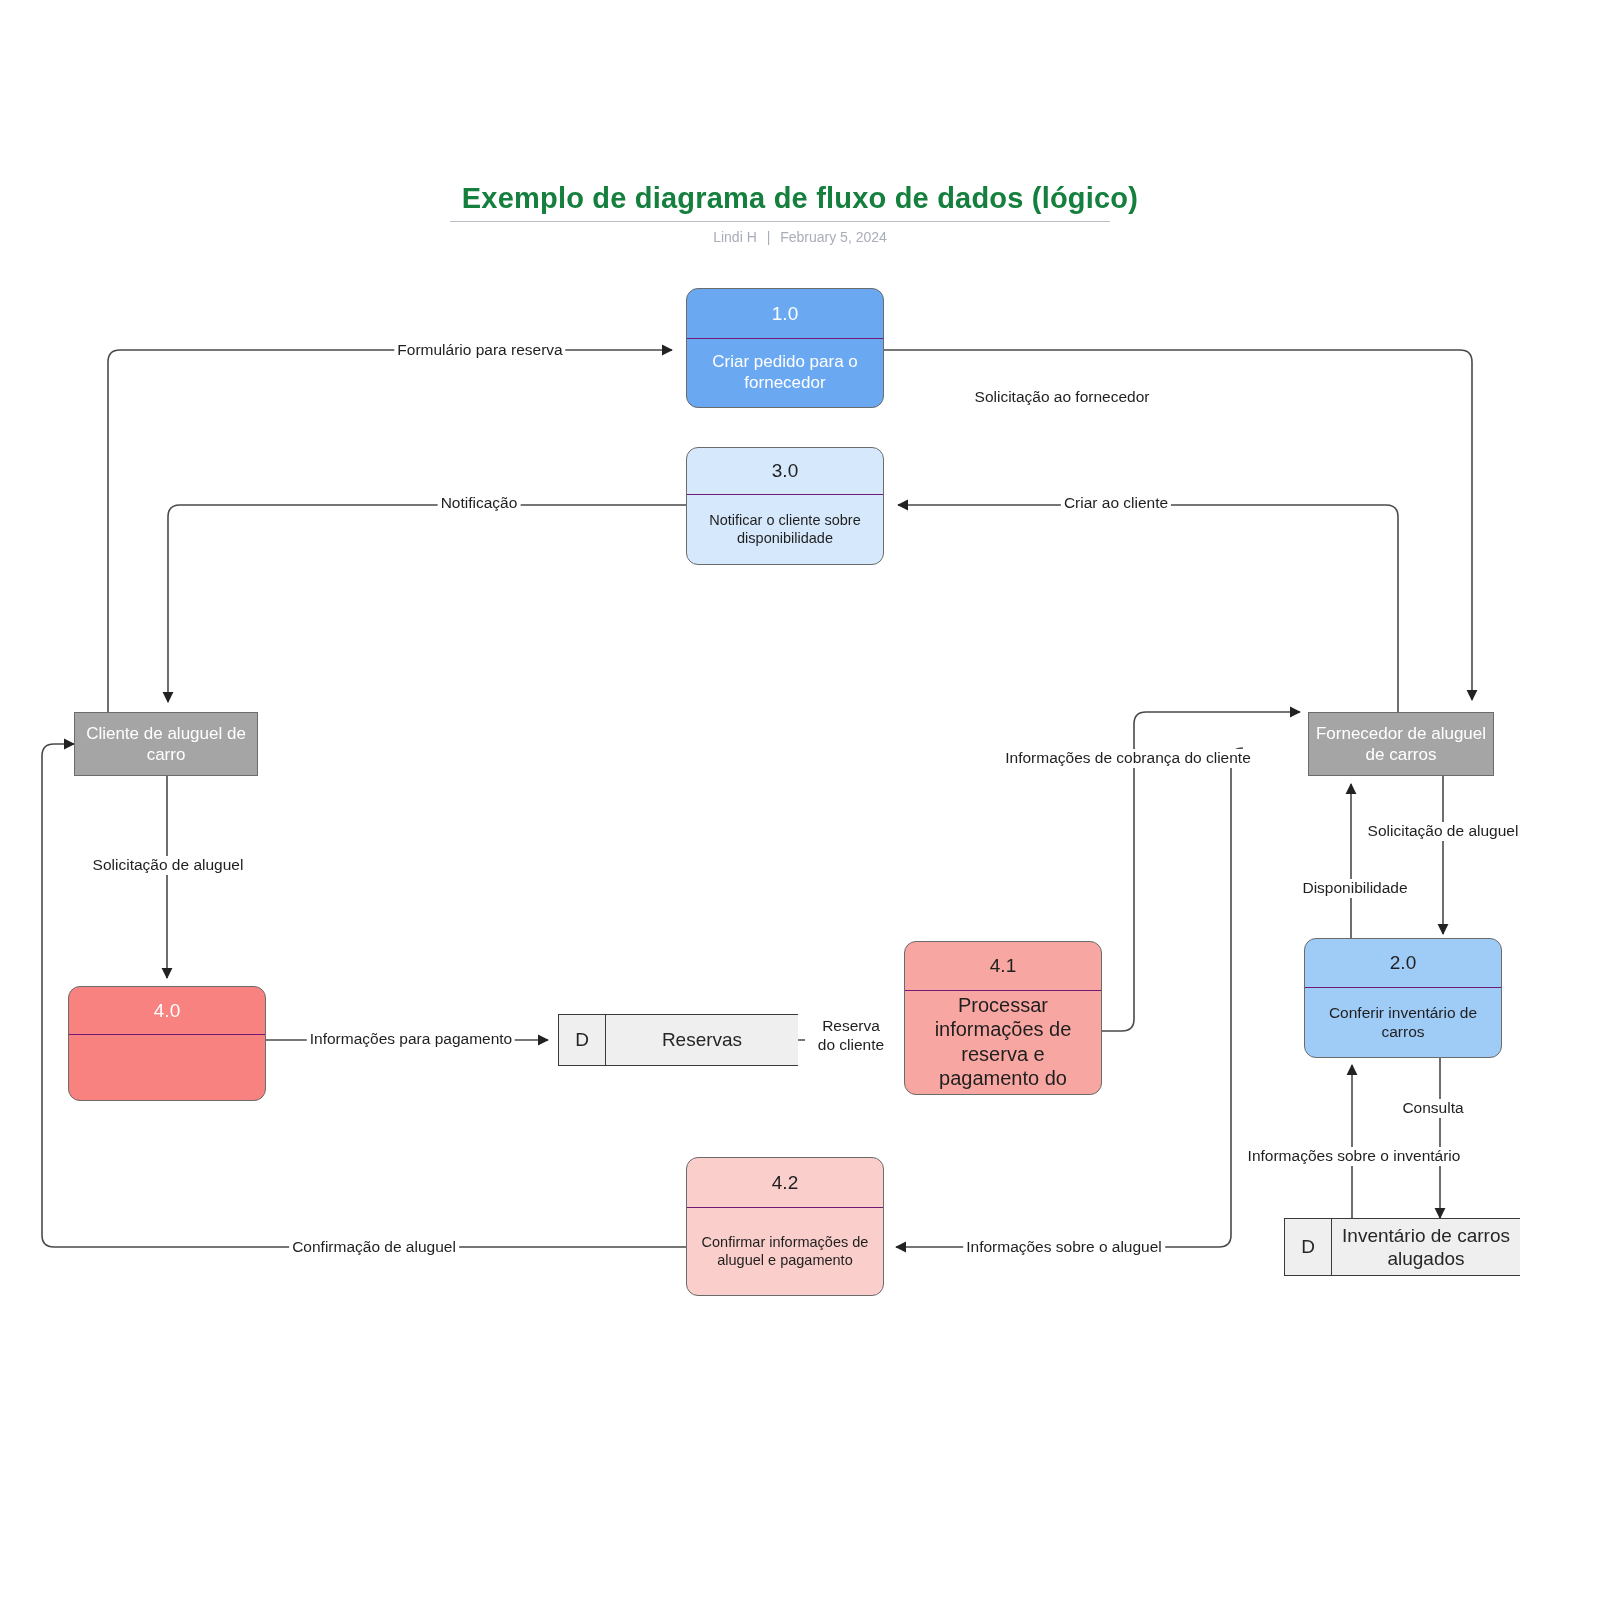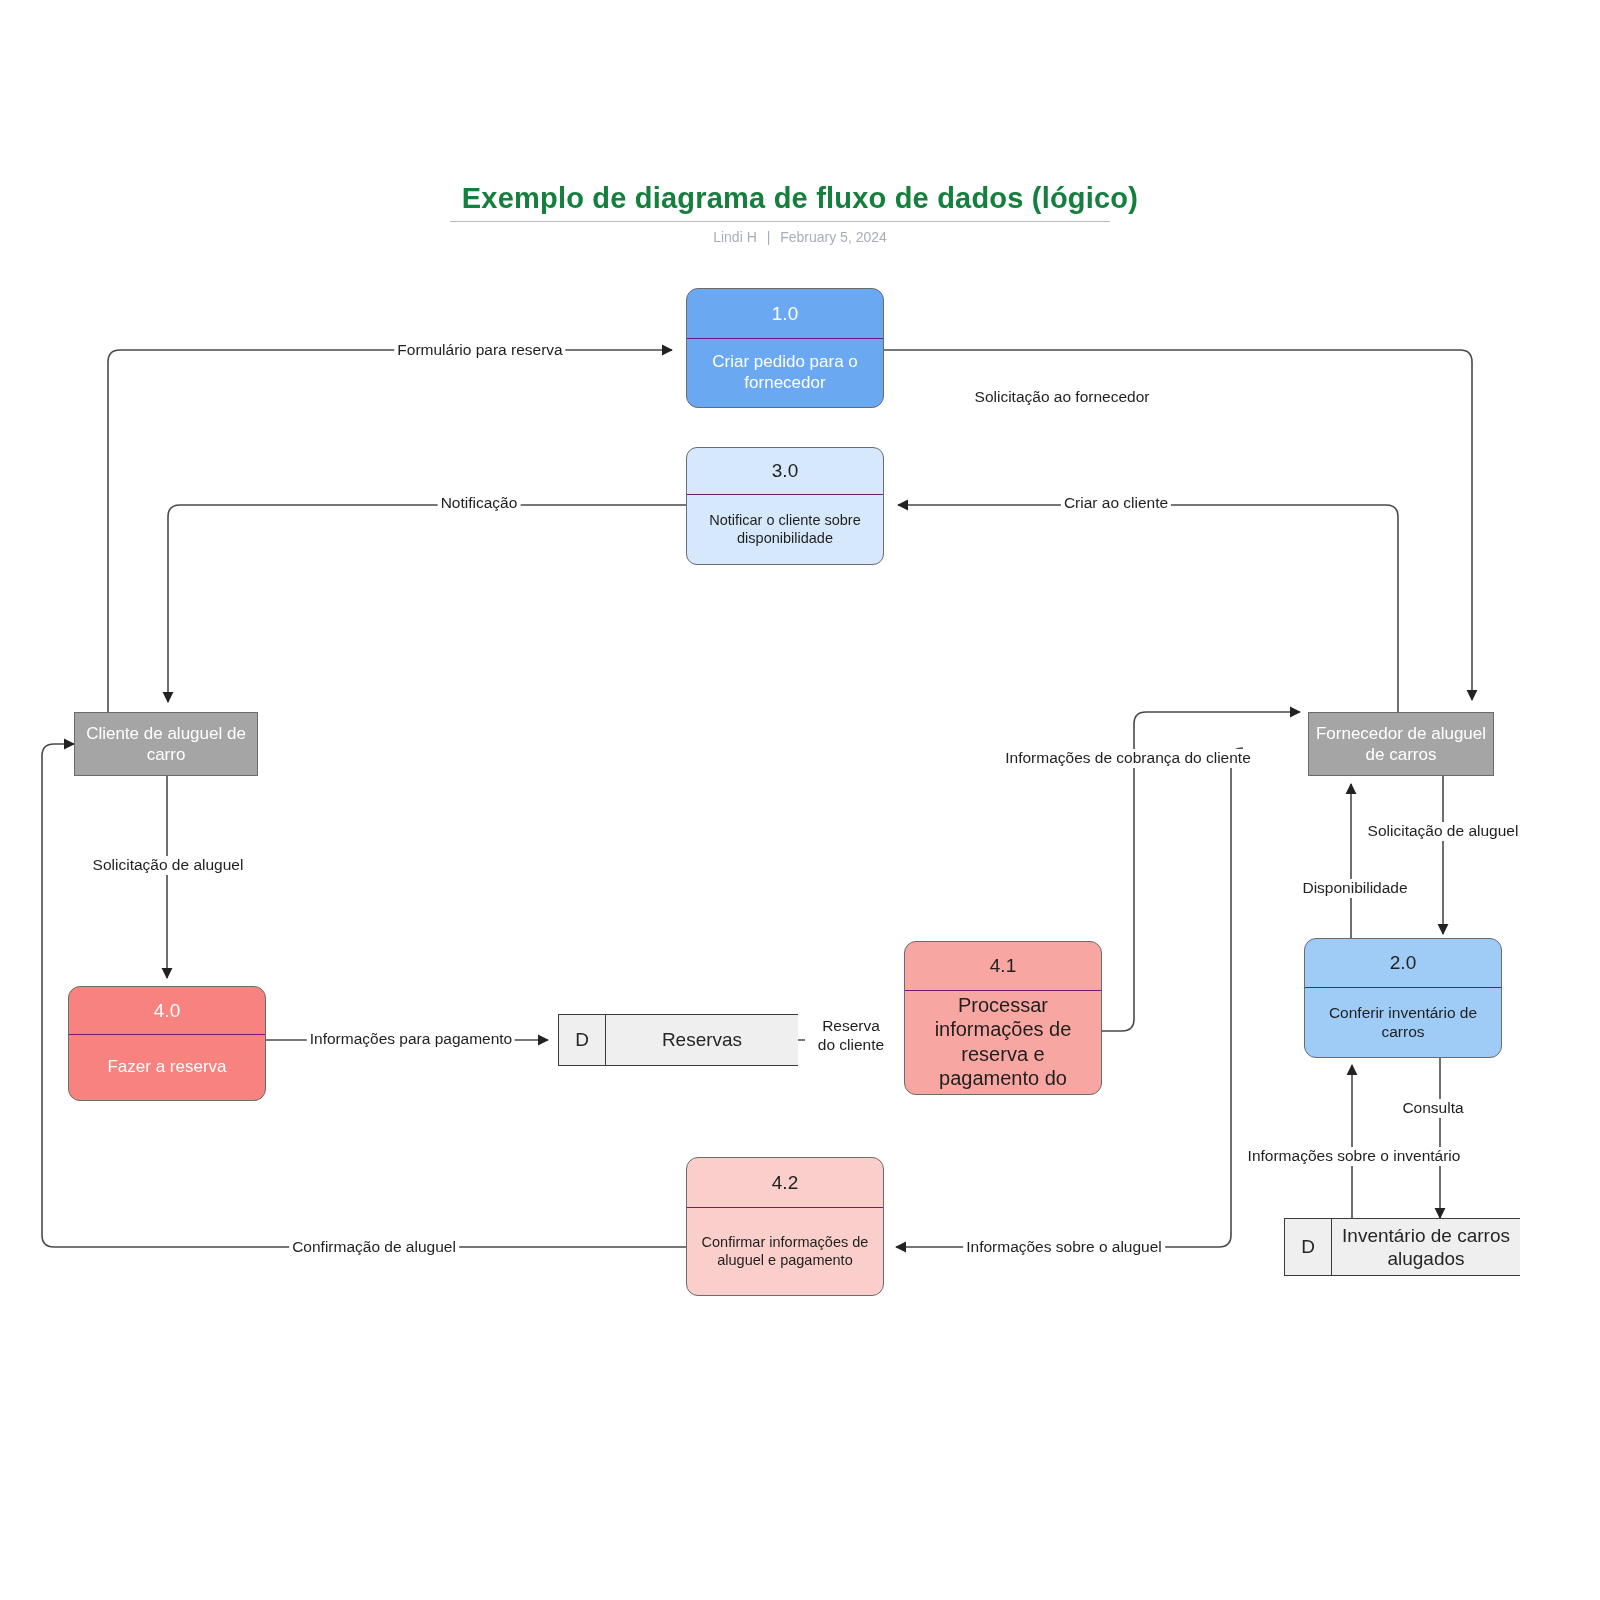--- a/index.html
+++ b/index.html
@@ -188,36 +188,35 @@
   <span>Lindi H</span>
   <span class="sep">|</span>
   <span>February 5, 2024</span>
 </div>
 
 <div class="node process" style="left:686px; top:288px; width:198px; height:120px; background:#6BA8F2; color:#ffffff;">
   <div class="pid" style="height:50px;">1.0</div>
   <div class="pname" style="font-size:17px;">Criar pedido para o fornecedor</div>
 </div>
 
-<div class="node process" style="left:686px; top:447px; width:198px; height:118px; background:#D6E8FB; color:#1f1f1f;border-radius:11px;">
+<div class="node process" style="left:686px; top:447px; width:198px; height:118px; background:#D6E8FB; color:#1f1f1f;">
   <div class="pid" style="height:47px;">3.0</div>
   <div class="pname" style="font-size:14.5px;">Notificar o cliente sobre disponibilidade</div>
 </div>
 
 <div class="node entity" style="left:74px; top:712px; width:184px; height:64px;">
   <span>Cliente de aluguel de carro</span>
 </div>
 
 <div class="node entity" style="left:1308px; top:712px; width:186px; height:64px;">
   <span>Fornecedor de aluguel de carros</span>
 </div>
 
 <div class="node process" style="left:68px; top:986px; width:198px; height:115px; background:#F7827F; color:#ffffff;">
   <div class="pid" style="height:48px;">4.0</div>
-  <div class="pname" style="font-size:17px;">Fazer a reserva</div>
 </div>
 
 <div class="node store" style="left:558px; top:1014px; width:240px; height:52px;">
   <div class="dcell">D</div>
   <div class="sname">Reservas</div>
 </div>
 
 <div class="node process" style="left:904px; top:941px; width:198px; height:154px; background:#F8A6A1; color:#1f1f1f;">
   <div class="pid" style="height:49px;">4.1</div>
   <div class="pname" style="font-size:20px;">Processar informações de reserva e pagamento do cliente</div>

